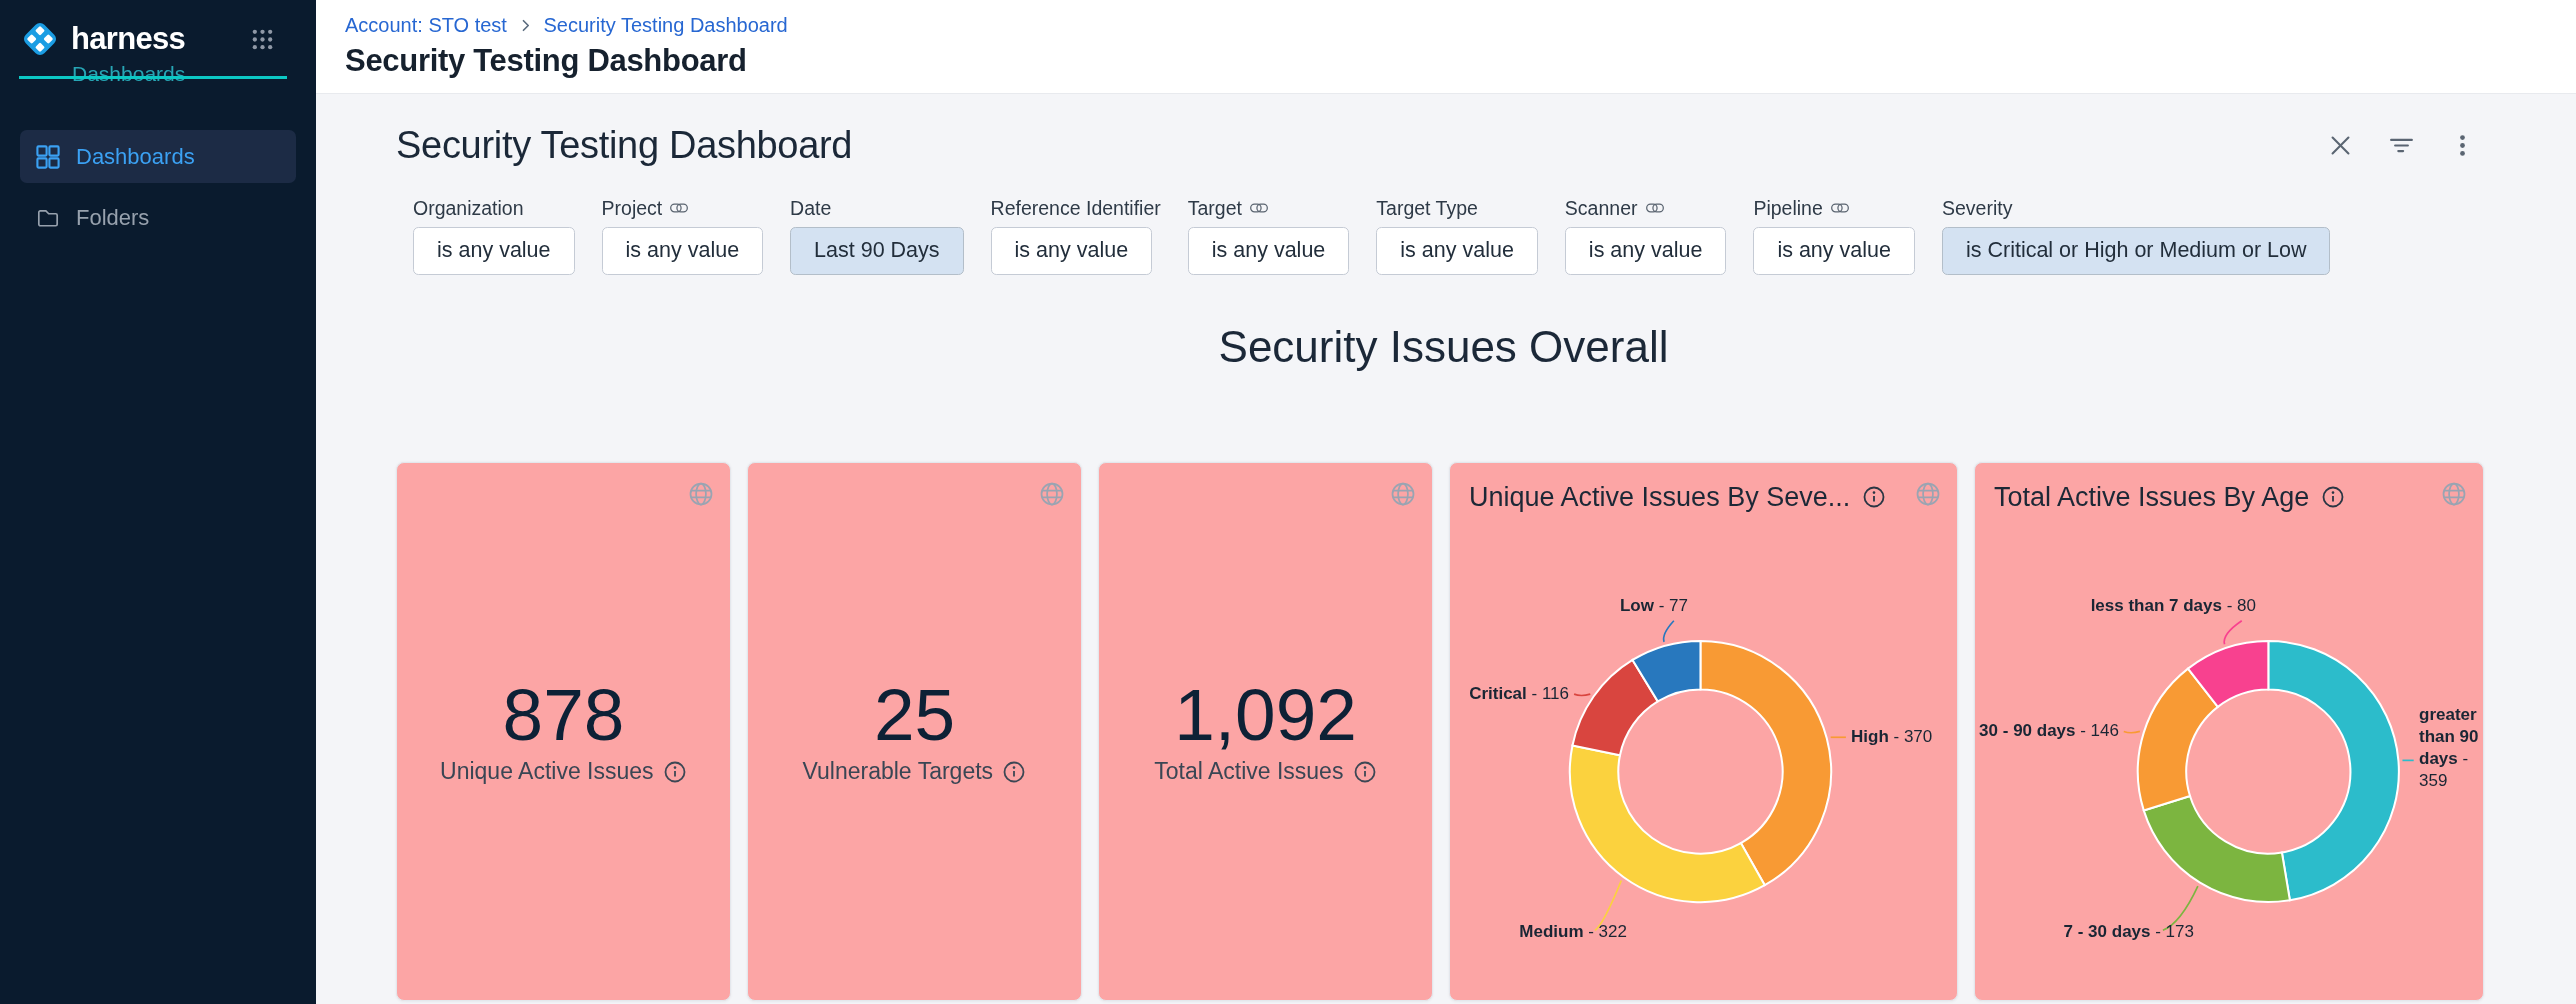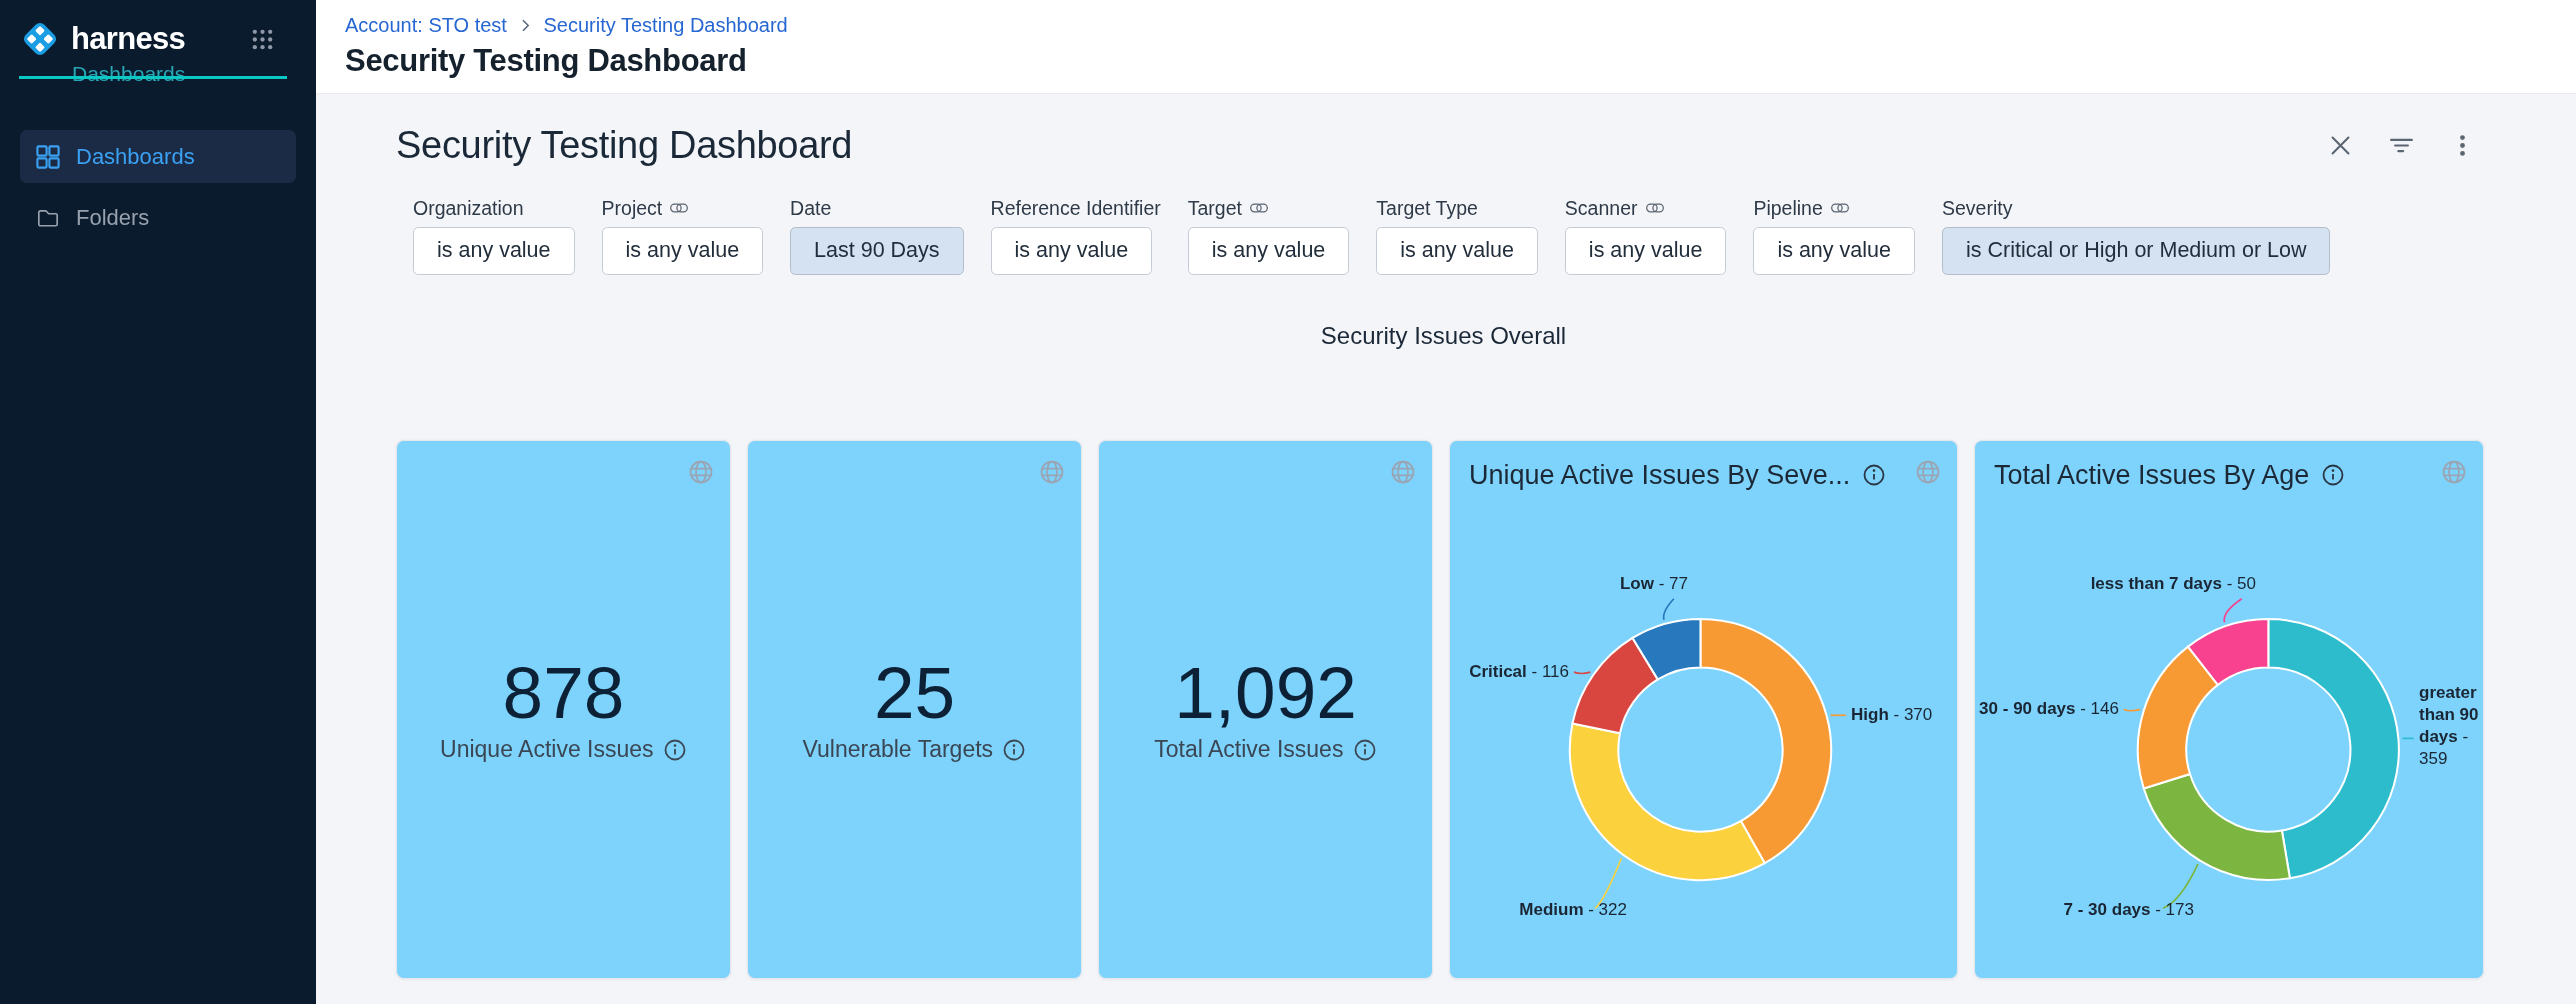--- a/index.html
+++ b/index.html
@@ -41,25 +41,25 @@
   .filters { margin-top:27px; padding-left:17px; display:flex; align-items:flex-start; gap:27px; }
   .filter-group { display:flex; flex-direction:column; }
   .filter-label { display:flex; align-items:center; gap:8px; font-size:19.5px; color:#2E3A47; height:24px; }
   .filter-values { margin-top:6.7px; display:flex; gap:8px; }
   .filter-btn { height:48px; padding:0 23px; font-size:21.5px; color:#222E3B; background:#FFFFFF;
     border:0.7px solid #C5CBD5; border-radius:5.4px; cursor:pointer;
     font-family:inherit; white-space:nowrap; }
   .filter-btn.hl { background:#D4E2F2; border-color:#B3BEC9; }
 
   
-  .section-title { margin-top:47px; text-align:center; font-size:24px; font-weight:400; color:#1B2838; }
+  .section-title { margin-top:47px; text-align:center; font-size:44px; font-weight:400; color:#1B2838; }
 
   
   .cards { margin-top:90px; display:flex; gap:16px; height:539px; }
-  .card { background:#7dd3fc; border:0.7px solid #E4E7EC; border-radius:8px; position:relative;
+  .card { background:#fca5a5; border:0.7px solid #E4E7EC; border-radius:8px; position:relative;
     overflow:hidden; box-shadow:0 0.7px 2.7px rgba(20,30,45,0.06); }
   .globe-btn { position:absolute; top:17.5px; right:15px; width:28px; height:28px;
     background:none; border:none; padding:0; cursor:pointer; z-index:3; }
   .stat-card { flex:0 0 335px; }
   .stat-mid { position:absolute; inset:0; display:flex; flex-direction:column;
     align-items:center; justify-content:center; gap:4px; }
   .stat-value { font-size:73px; line-height:1.05; color:#0D2136; }
   .stat-label { display:flex; align-items:center; gap:9.4px; font-size:23px; color:#3A4654; }
   .info-ic { width:24px; height:24px; display:inline-flex; color:#3C4754; cursor:pointer; }
   .chart-card { }
@@ -399,21 +399,21 @@
                 <path d="M468.0148298521836 649.3401439048683 A194 194 0 0 1 250.81177387920428 515.804159938823 L319.5414248106336 494.3510696522495 A122 122 0 0 0 456.1330373297237 578.3273069917213 Z" fill="#7CB540" stroke="#FFFFFF" stroke-width="3"></path>
                 <path d="M 331.2530285344513 628.3762658611683 Q 305.2530285344513 684 279.3 694" fill="none" stroke="#7CB540" stroke-width="2.5"></path>
                 <path d="M250.81177387920428 515.804159938823 A194 194 0 0 1 316.5757542730425 305.11491396297913 L360.89815474902673 361.85577063651266 A122 122 0 0 0 319.5414248106336 494.3510696522495 Z" fill="#F89A34" stroke="#FFFFFF" stroke-width="3"></path>
                 <path d="M 245.08430296825188 398.40808253729574 Q 231.08430296825188 402.40808253729574 221.08430296825188 398.40808253729574" fill="none" stroke="#F89A34" stroke-width="2.5"></path>
                 <path d="M316.5757542730425 305.11491396297913 A194 194 0 0 1 435.99999999999994 264 L436 336 A122 122 0 0 0 360.89815474902673 361.85577063651266 Z" fill="#F8418F" stroke="#FFFFFF" stroke-width="3"></path>
                 <path d="M 370.8950775745916 268.89328653910366 Q 366.8950775745916 254 396.48 234" fill="none" stroke="#F8418F" stroke-width="2.5"></path>
               </svg>
               <div class="callout" style="left: 444px; top: 285px; transform: translateY(-50%); width: 61px;"><b>greater than 90 days</b><span> - 359</span></div>
               <div class="callout nowrap" style="right: 289px; top: 458px;"><b>7 - 30 days</b><span> - 173</span></div>
               <div class="callout nowrap" style="right: 364px; top: 268px; transform: translateY(-50%);"><b>30 - 90 days</b><span> - 146</span></div>
-              <div class="callout nowrap" style="right: 227px; top: 132px;"><b>less than 7 days</b><span> - 50</span></div>
+              <div class="callout nowrap" style="right: 227px; top: 132px;"><b>less than 7 days</b><span> - 80</span></div>
             </div>
           </div>
         </div>
 
     </div>
   </div>
 </div>
 
 
 </body></html>

